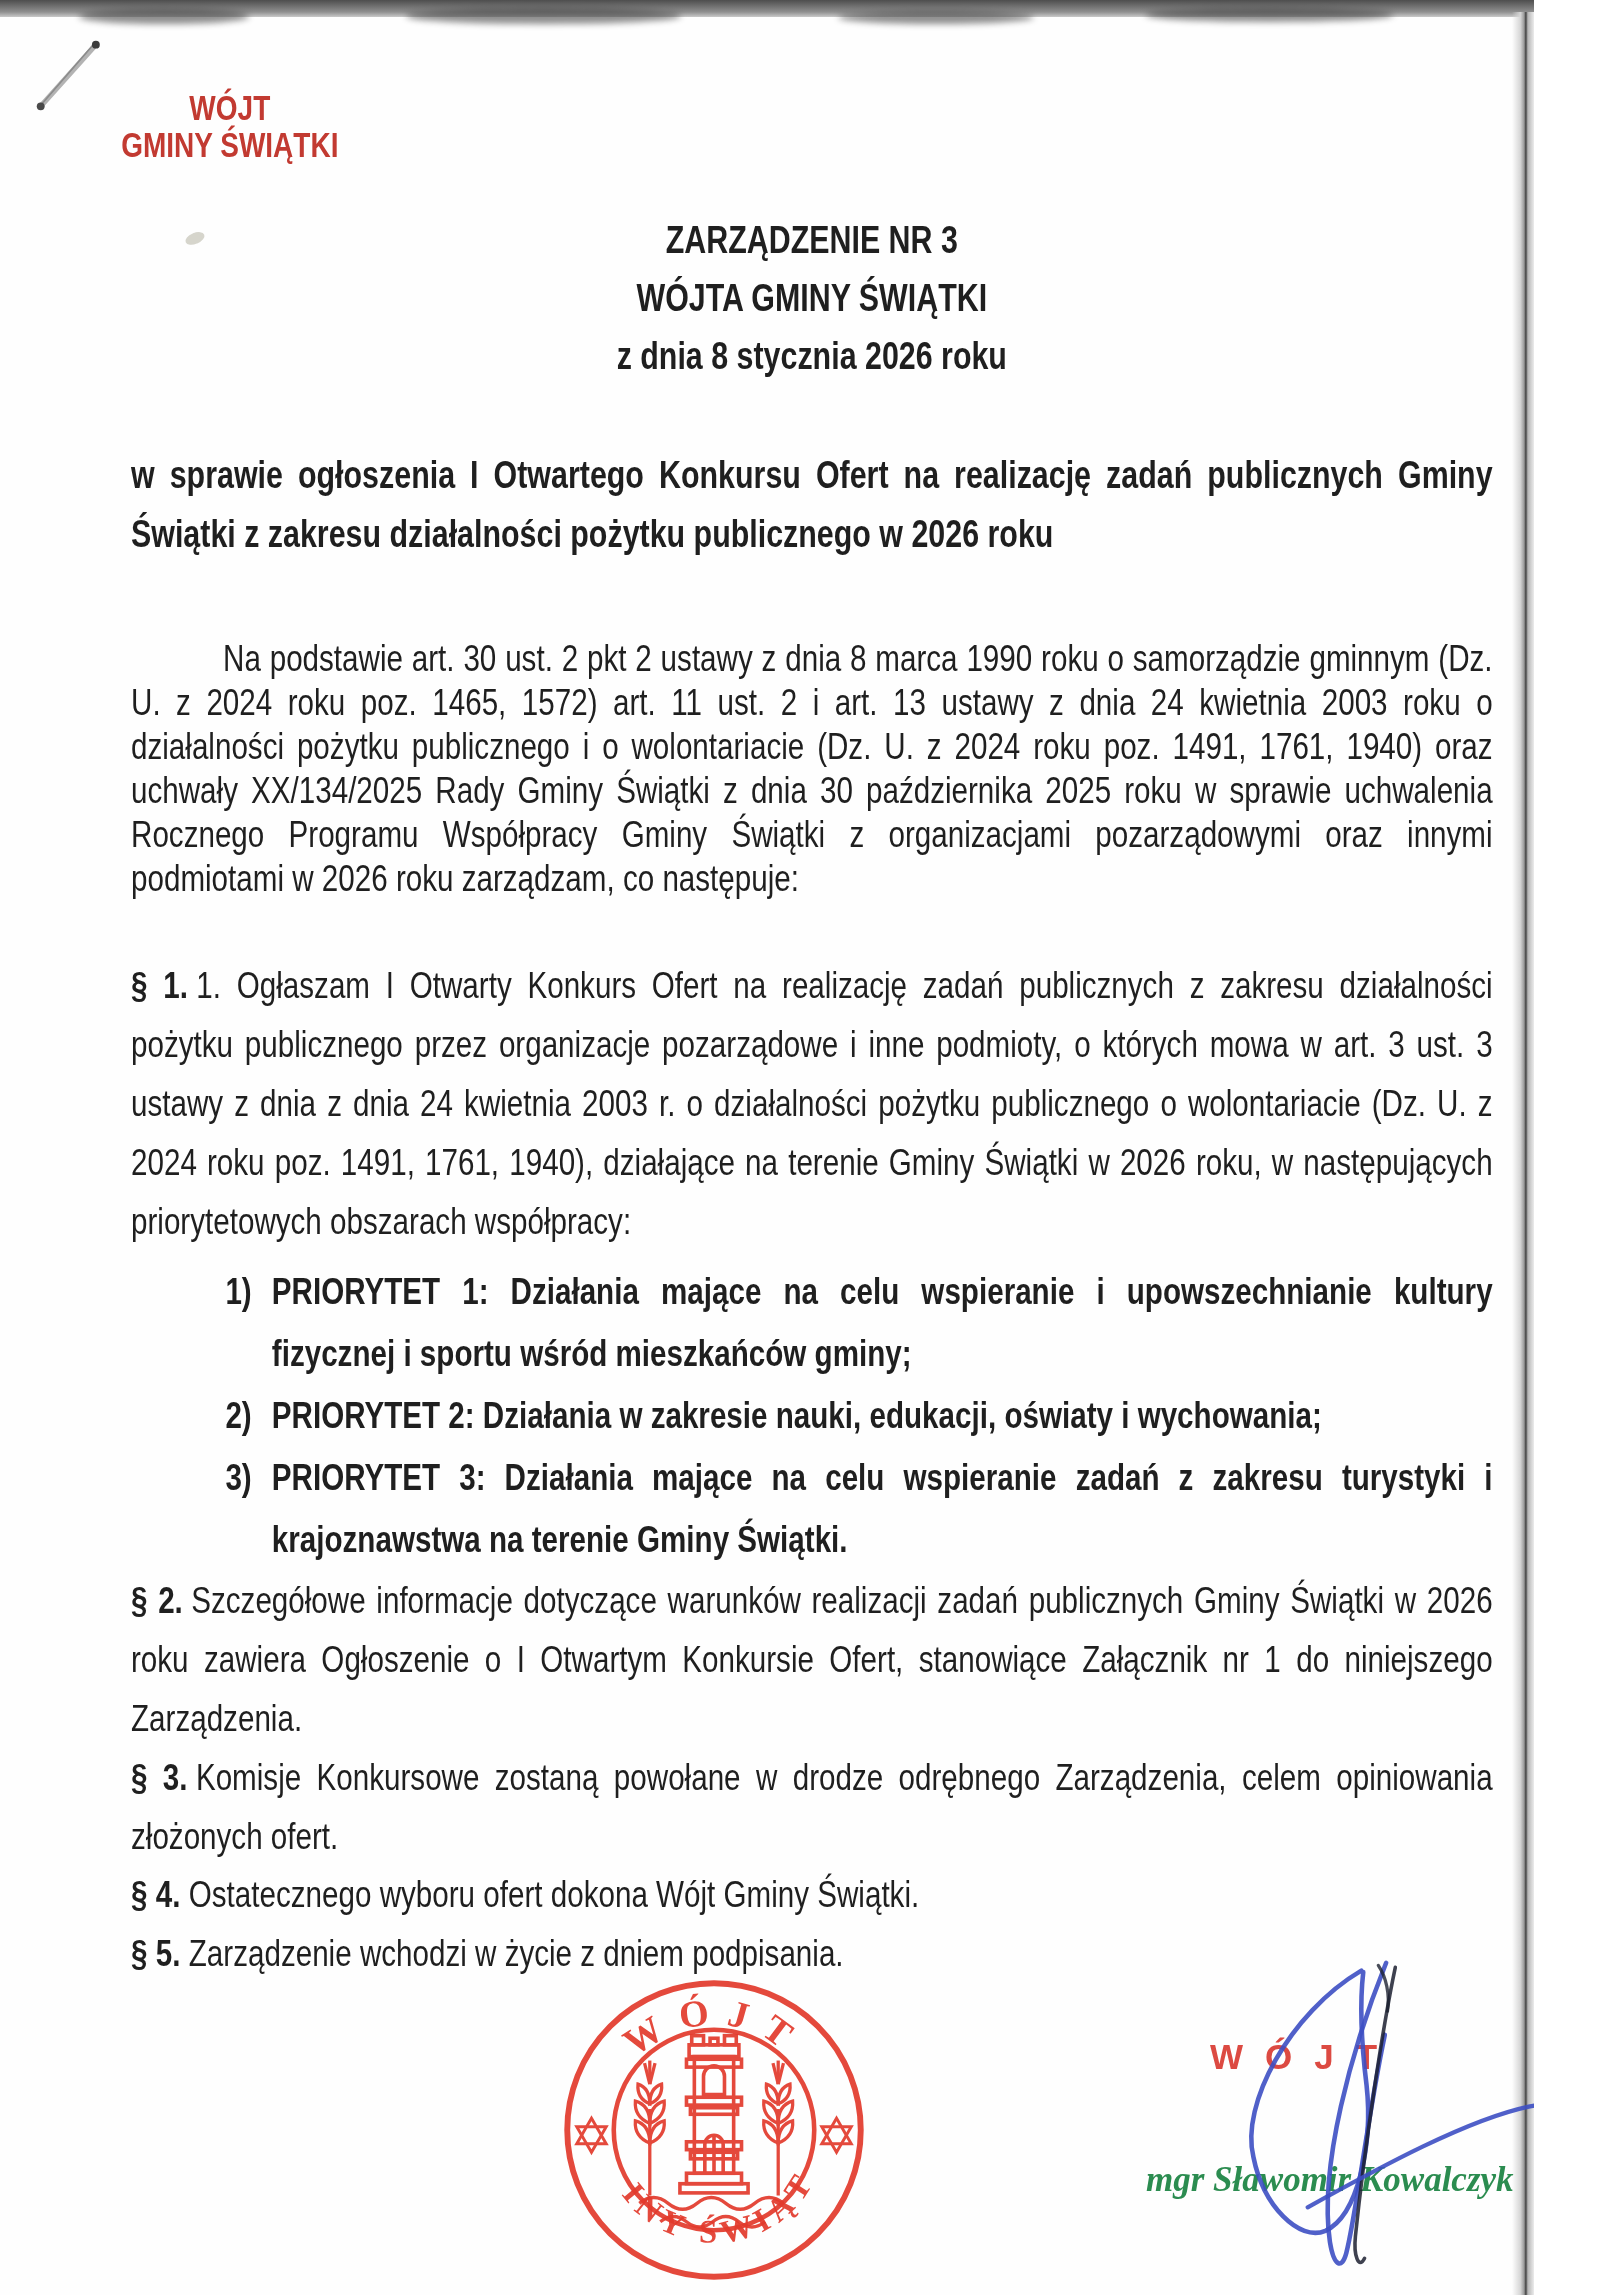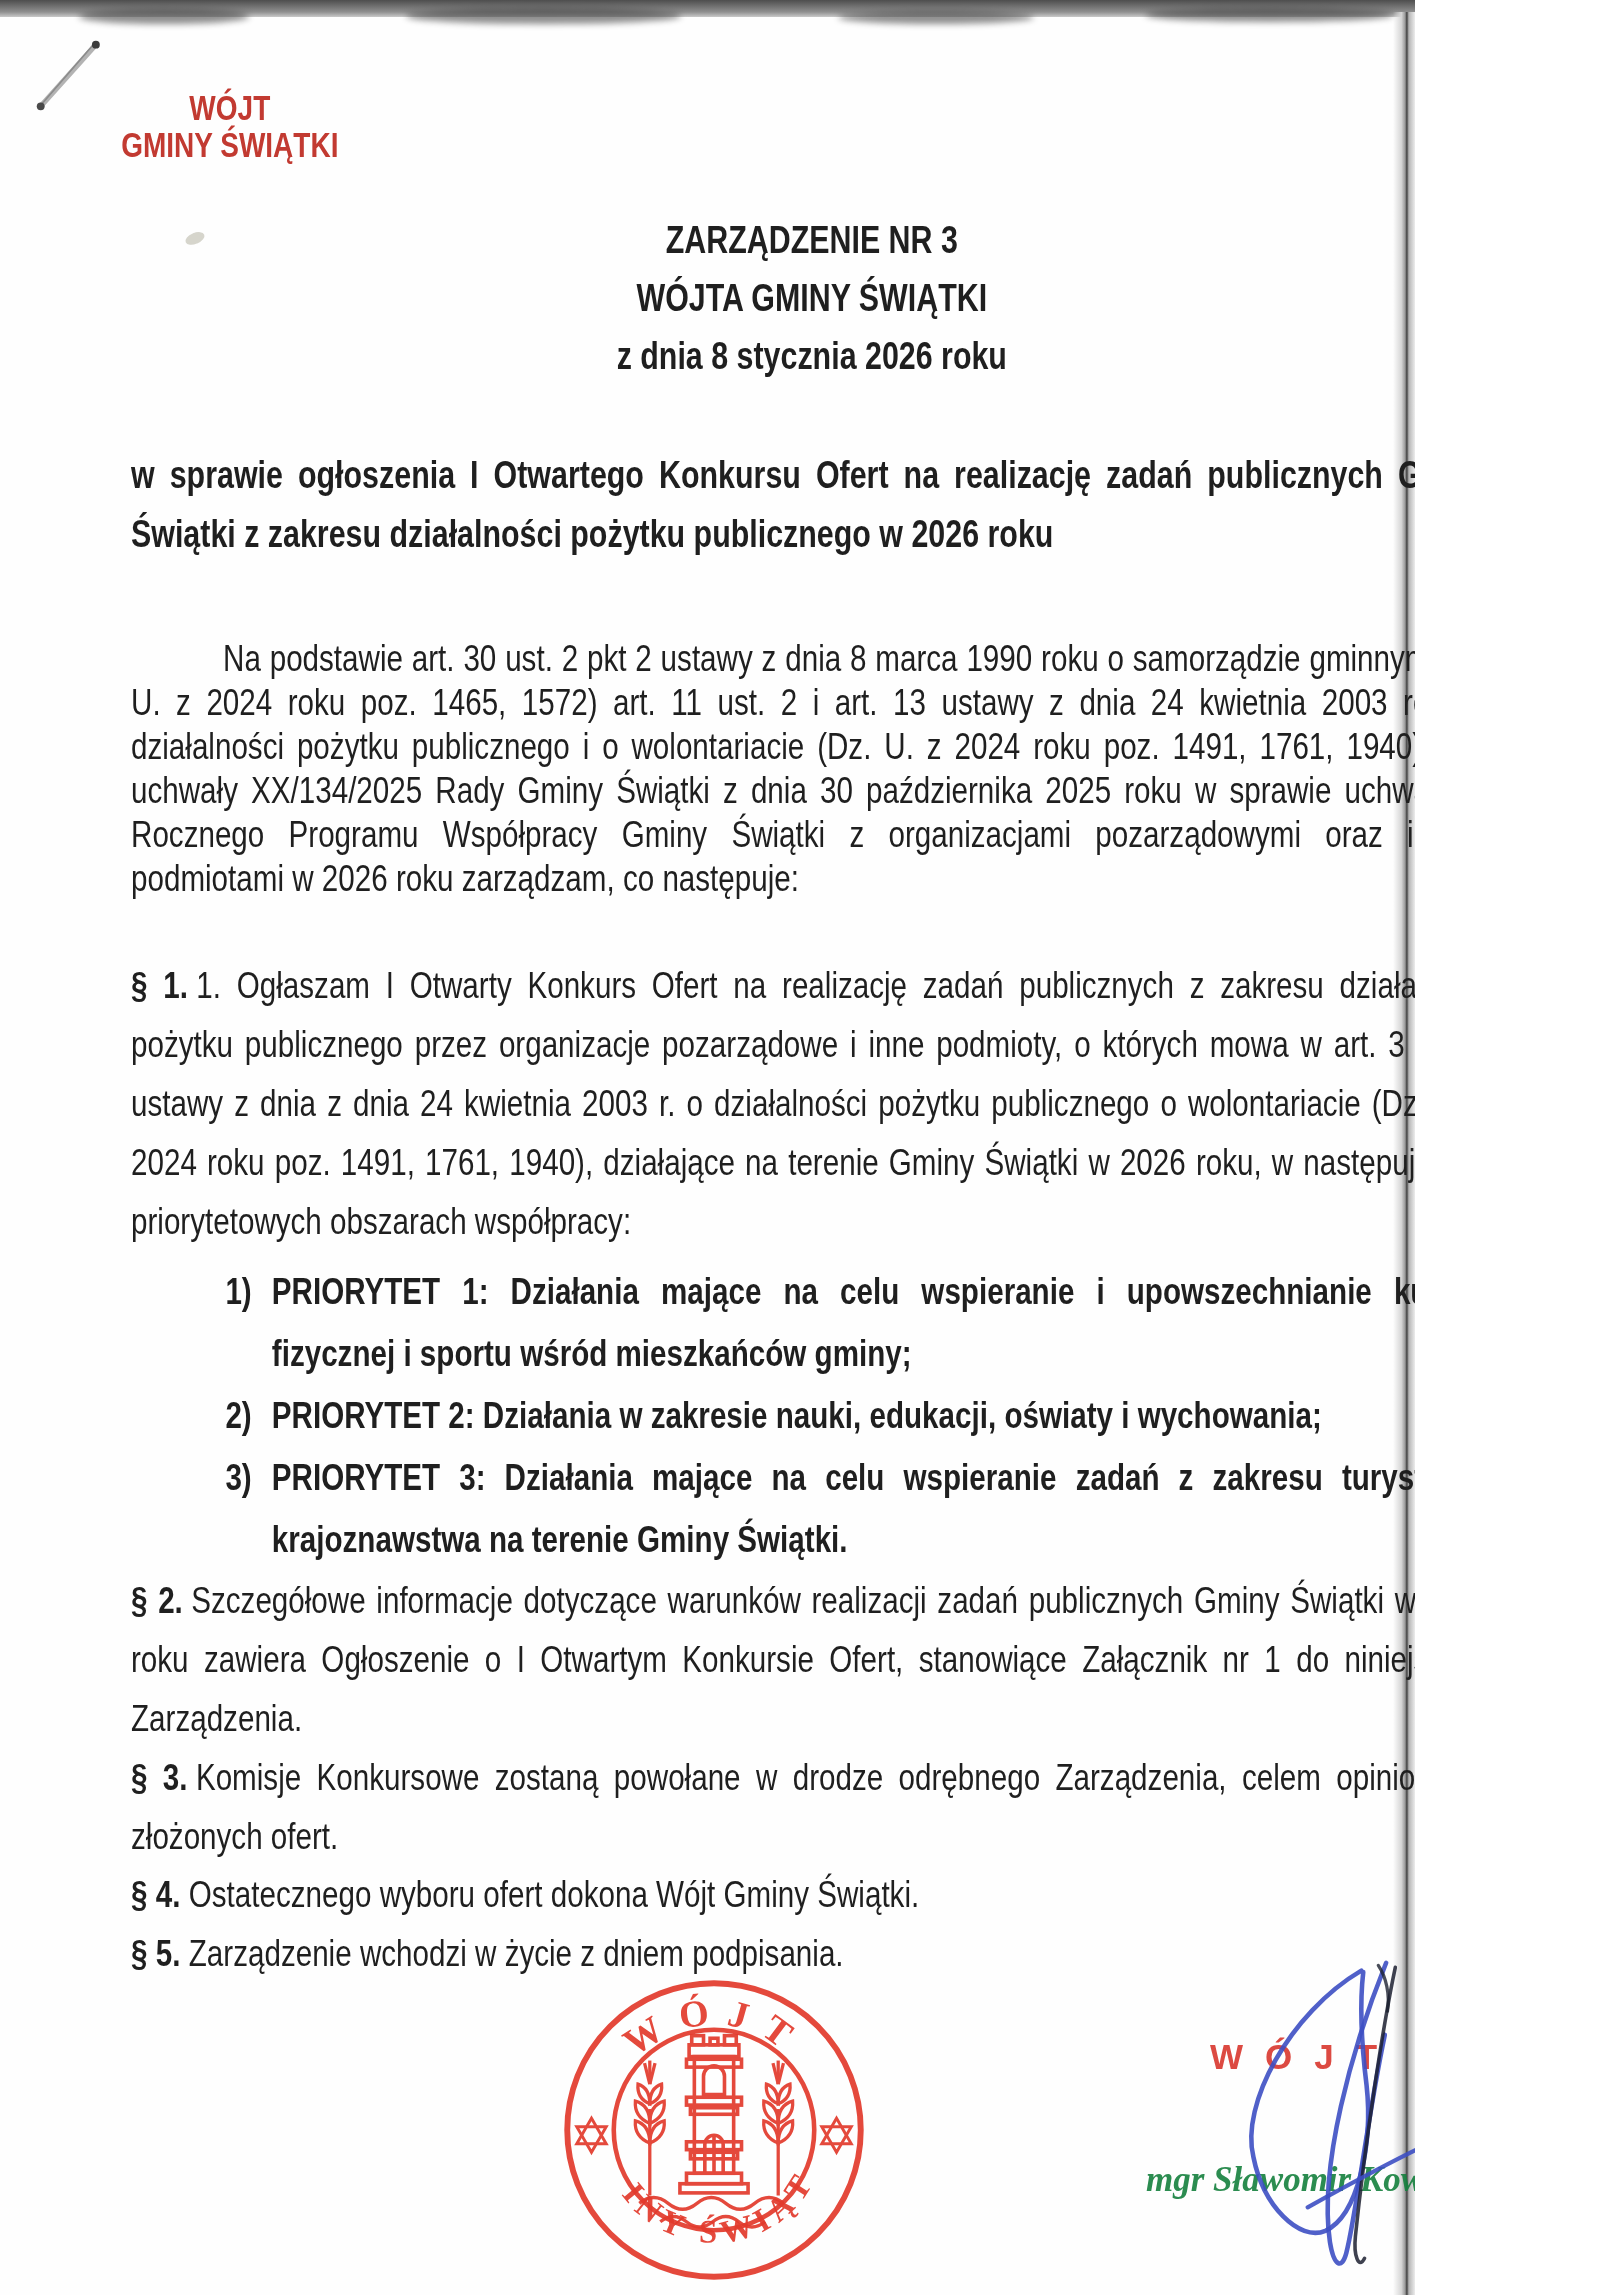--- a/index.html
+++ b/index.html
@@ -1,18 +1,18 @@
 <!DOCTYPE html>
 <html style="font-size:10.5px"><head>
 <meta charset="utf-8">
 <style>
   html,body{margin:0;padding:0;background:#ffffff;}
   .page{
     position:relative;
-    width:1415px;height:2295px;
+    width:1534px;height:2295px;
     background:#fefefe;
     overflow:hidden;
     font-family:"Liberation Sans",sans-serif;
     color:#1f1f1f;
   }
   
   .scan-top{
     position:absolute;left:0;top:0;width:1623px;height:17px;
     background:linear-gradient(to bottom,#4e4e4e,#8f8f8f 70%,#c9c9c9);
   }

